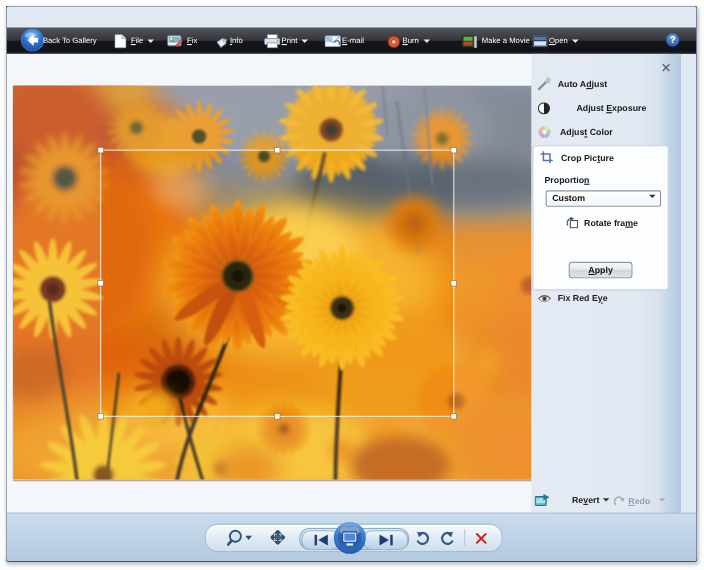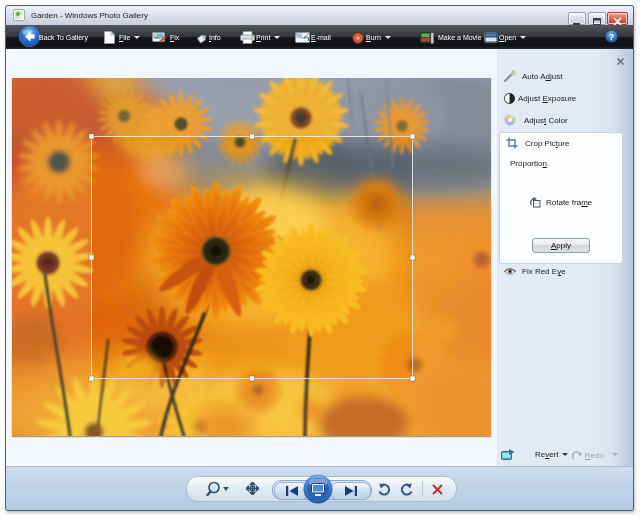--- a/index.html
+++ b/index.html
@@ -8,53 +8,34 @@
   #win{position:absolute;left:5px;top:5px;width:627px;height:504px;border:1px solid #4e6272;border-bottom-color:#2e6468;border-radius:3px;background:#e0e8f2;box-shadow:1px 2px 3px rgba(120,130,140,.45);overflow:hidden;}
   #titlebar{position:absolute;left:0;top:0;width:100%;height:19px;background:linear-gradient(#eef2f8,#d5dde9 60%,#c3cedf);}
   #titlebar .ttext{position:absolute;left:25px;top:5px;font-size:8px;color:#1a1a1a;}
   .capbtn{position:absolute;top:6px;height:11px;border-radius:2px;border:1px solid #90a0b2;background:linear-gradient(#fbfcfd,#d8e0ea 45%,#c2cddc);box-shadow:inset 0 0 0 1px rgba(255,255,255,.7);}
   #toolbar{position:absolute;left:0;top:19px;width:100%;height:24px;background:linear-gradient(#53555e,#34353c 48%,#17181d 52%,#101117 88%,#2a2c34);}
   .titem{position:absolute;top:0;height:24px;display:flex;align-items:center;color:#fff;font-size:7px;white-space:nowrap;}
   .titem u{text-decoration:underline;}
   .darrow{display:inline-block;width:0;height:0;border-left:3px solid transparent;border-right:3px solid transparent;border-top:3px solid #e8e8e8;margin-left:4px;}
   #canvas{position:absolute;left:0;top:43px;width:491px;height:417px;background:#f3f6fa;}
   #photo{position:absolute;left:6px;top:29px;width:479px;height:358px;box-shadow:0 1px 1px rgba(90,60,30,.5);}
-  #panel{position:absolute;left:492px;top:43px;width:136px;height:462px;background:linear-gradient(90deg,#e3eaf3 0,#e1e9f2 98px,#d6e2ee 116px,#c2d4e6 126px,#b2c9e0 136px);font-size:8px;color:#1a1a1a;}
+  #panel{position:absolute;left:477px;top:43px;width:136px;height:462px;background:linear-gradient(90deg,#e3eaf3 0,#e1e9f2 98px,#d6e2ee 116px,#c2d4e6 126px,#b2c9e0 136px);font-size:8px;color:#1a1a1a;font-weight:bold;}
   #bottombar{position:absolute;left:0;top:460px;width:100%;height:44px;background:linear-gradient(#cbdcee,#b9cfe5 70%,#b2c9e1);border-top:1px solid #a9bed4;}
   #pill{position:absolute;left:180px;top:9px;width:269px;height:24px;border-radius:12px;border:1px solid #aebccb;background:linear-gradient(#f8fbfd,#dfe9f3 55%,#d0dfee);box-shadow:inset 0 1px 0 #fff;}
   #navgrp{position:absolute;left:85px;top:3px;width:98px;height:18px;border-radius:9px;border:1px solid #8fa9c4;background:linear-gradient(#dcebf8,#b5d0e8);}
   .navbtn{position:absolute;top:1px;height:16px;border-radius:8px;border:1px solid #9ab4cc;background:linear-gradient(#f2f8fd,#cde0f0 50%,#b9d2e8);display:flex;align-items:center;justify-content:center;}
   #playbtn{position:absolute;left:116px;top:-3px;width:30px;height:30px;}
   .prow{position:absolute;display:flex;align-items:center;color:#1a1a1a;}
   #cropbox{position:absolute;left:1px;top:83px;width:122px;height:130px;background:#fbfdfe;border:1px solid #c8d2dd;border-radius:3px;text-align:center;}
   .vistabtn{position:absolute;border:1px solid #8e9aa5;border-radius:3px;background:linear-gradient(#f6f7f8,#e8eaec 45%,#d3d7db 50%,#dfe2e5);font-size:8px;color:#111;display:flex;align-items:center;justify-content:center;}
   #dropdown{position:absolute;left:11px;top:40px;width:103px;height:13px;border:1px solid #8a96a2;border-radius:2px;background:linear-gradient(#fff,#f2f4f6);font-size:8px;color:#111;}
 </style>
 </head>
 <body>
 <div id="win">
-  <div id="titlebar">
-    <svg class="abs" style="left:7px;top:3px" width="12" height="12" viewBox="0 0 12 12">
-        <rect x="0.5" y="0.5" width="11" height="11" rx="1.5" fill="#f8fbf6" stroke="#9ab09a"></rect>
-        <rect x="2" y="2" width="8" height="8" rx="1" fill="#cfe8c8"></rect>
-        <circle cx="5" cy="5" r="2" fill="#58a848"></circle>
-        <rect x="6" y="6" width="4" height="4" fill="#e8f0e0"></rect>
-      </svg>
-    <span class="ttext">Garden - Windows Photo Gallery</span>
-    <div class="capbtn" style="left:562px;width:16px;"><svg width="16" height="11">
-          <rect x="4" y="7" width="7" height="2" fill="#35404d"></rect>
-        </svg></div>
-    <div class="capbtn" style="left:582px;width:16px;"><svg width="16" height="11">
-          <rect x="4.5" y="2.5" width="7" height="6" fill="none" stroke="#35404d"></rect>
-          <rect x="4.5" y="2.5" width="7" height="2" fill="#35404d"></rect>
-        </svg></div>
-    <div class="capbtn" style="left:601px;width:19px;border-color:#9a4438;background:linear-gradient(#f0a898,#dd6c52 45%,#c43b22);"><svg width="19" height="11">
-          <path d="M6,2 L13,9 M13,2 L6,9" stroke="#fff" stroke-width="1.6"></path>
-        </svg></div>
-  </div>
   <div id="toolbar">
     <svg class="abs" style="left:13px;top:1px" width="21" height="21" viewBox="0 0 21 21">
       <defs>
           <radialGradient id="bkg" cx="0.5" cy="0.3" r="0.8">
             <stop offset="0" stop-color="#7fc3ee"></stop>
             <stop offset="0.5" stop-color="#2d6fd0"></stop>
             <stop offset="1" stop-color="#123d96"></stop>
           </radialGradient>
         </defs>
       <circle cx="10.5" cy="10.5" r="10.2" fill="url(#bkg)" stroke="#4a86c8" stroke-width="0.7"></circle>
@@ -377,21 +358,21 @@
           <circle cx="10.3" cy="4.8" r="0.8" fill="#e8b820"></circle>
           <circle cx="8.2" cy="0.9" r="0.7" fill="#e8b820"></circle>
         </svg>
       <span style="margin-left:6px">Auto A<u>d</u>just</span>
     </div>
     <div class="prow" style="left:6px;top:44px">
       <svg width="11" height="11" viewBox="0 0 11 11">
           <circle cx="5.5" cy="5.5" r="5" fill="#fff" stroke="#333"></circle>
           <path d="M5.5,0.5 A5,5 0 0,1 5.5,10.5 Z" fill="#222"></path>
         </svg>
-      <span style="margin-left:3px">Adjust <u>E</u>xposure</span>
+      <span style="margin-left:24px">Adjust <u>E</u>xposure</span>
     </div>
     <div class="prow" style="left:6px;top:65px">
       <svg width="12" height="12" viewBox="0 0 12 12">
           <circle cx="6" cy="6" r="5.5" fill="#eceef2"></circle>
           <g opacity="0.75">
             <path d="M6,6 L6,0.5 A5.5,5.5 0 0,1 10.8,3.3 Z" fill="#e8e08a"></path>
             <path d="M6,6 L10.8,3.3 A5.5,5.5 0 0,1 10.8,8.7 Z" fill="#90cc88"></path>
             <path d="M6,6 L10.8,8.7 A5.5,5.5 0 0,1 6,11.5 Z" fill="#88a8d8"></path>
             <path d="M6,6 L6,11.5 A5.5,5.5 0 0,1 1.2,8.7 Z" fill="#b090cc"></path>
             <path d="M6,6 L1.2,8.7 A5.5,5.5 0 0,1 1.2,3.3 Z" fill="#e890a8"></path>
@@ -403,20 +384,24 @@
     </div>
     <div id="cropbox">
       <div class="prow" style="left:6px;top:4px">
         <svg width="12" height="12" viewBox="0 0 12 12">
             <path d="M3,0.5 L3,9 L11.5,9" fill="none" stroke="#5878a8" stroke-width="1.4"></path>
             <path d="M0.5,3 L9,3 L9,11.5" fill="none" stroke="#5878a8" stroke-width="1.4"></path>
           </svg>
         <span style="margin-left:7px">Crop Pic<u>t</u>ure</span>
       </div>
       <div class="prow" style="left:10px;top:26px">Proportio<u>n</u></div>
+      <div id="dropdown">
+        <span style="position:absolute;left:5px;top:2px">Custom</span>
+        <span style="position:absolute;right:4px;top:3px;width:0;height:0;border-left:3px solid transparent;border-right:3px solid transparent;border-top:3.5px solid #333;"></span>
+      </div>
       <div class="prow" style="left:30px;top:64px">
         <svg width="11" height="11" viewBox="0 0 11 11">
             <rect x="3.5" y="3.5" width="6.5" height="6.5" fill="#fff" stroke="#4a5560" stroke-width="1"></rect>
             <path d="M1.2,8 A4.2,4.2 0 0,1 4.8,1.6" fill="none" stroke="#4a5560" stroke-width="1.2"></path>
             <path d="M3.2,0 L7,1.7 L3.8,3.8 Z" fill="#4a5560"></path>
           </svg>
         <span style="margin-left:5px">Rotate fra<u>m</u>e</span>
       </div>
       <div class="vistabtn" style="left:32px;top:105px;width:56px;height:13px;"><u>A</u>pply</div>
     </div>

